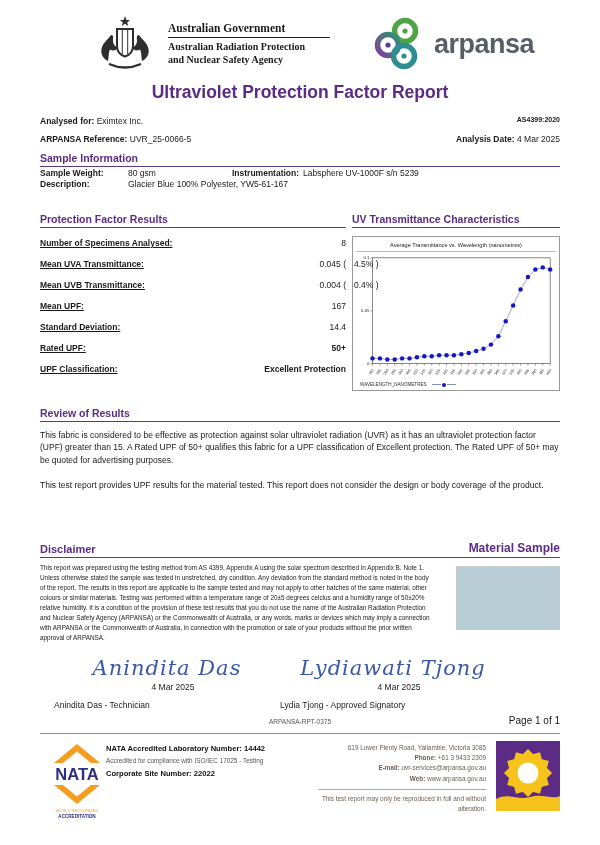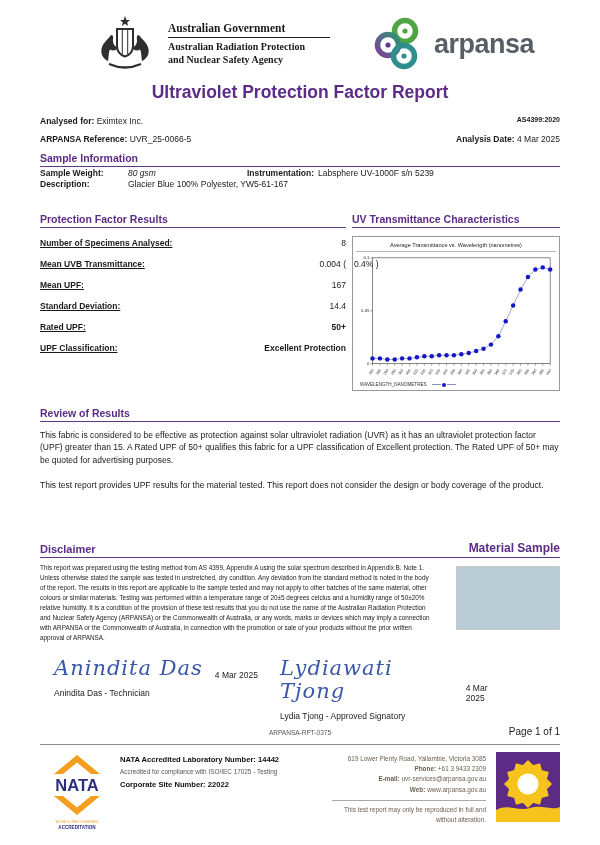--- a/index.html
+++ b/index.html
@@ -27,21 +27,21 @@
   .std { font-size:7px; font-weight:bold; }
 
   
   .sec-h { color:#5b2b85; font-weight:bold; font-size:10.5px; }
   .sec-rule { border-top:1px solid #5a3a86; margin-top:2px; }
 
   
   .samp { margin-top:6px; font-size:8.5px; }
   .samp-row { display:flex; margin-top:1px; }
   .samp-l1 { width:88px; font-weight:bold; }
-  .samp-v1 { width:119px;font-style:italic; }
+  .samp-v1 { width:104px; }
   .samp-l2 { font-weight:bold; margin-right:4px; }
 
   
   .cols { display:flex; margin-top:24px; }
   .col-left { width:312px; padding-right:6px; }
   .col-right { flex:1; }
   .pf-rows { margin-top:10px; font-size:8.5px; }
   .pf-row { display:flex; position:relative; margin-bottom:11px; }
   .pf-label { flex:1; font-weight:bold;text-decoration:underline; }
   .pf-value { width:118px; text-align:right; }
@@ -66,34 +66,34 @@
   .disc-sec { margin-top:50px; }
   .disc-heads { display:flex; justify-content:space-between; align-items:flex-end; }
   .disc-body { display:flex; margin-top:5px; }
   .disc-text { width:392px; font-size:6.4px; line-height:1.55; color:#222; }
   .swatch-wrap { flex:1; display:flex; justify-content:flex-end; padding-top:3px; }
   .swatch { width:104px; height:64px; border:1px solid #c9c9c9; }
 
   
   .sigs { display:flex; margin-top:14px; margin-left:14px; }
   .sig-block { width:226px; }
-  .sig-top { display:flex; align-items:flex-end; }
+  .sig-top { display:flex; align-items:center;flex-direction:column; }
   .sig-script { font-family:"DejaVu Serif", serif; font-style:italic; color:#3a57a8; font-size:21px; line-height:1.1; letter-spacing:1px; }
   .sig-date { font-size:8.5px; margin-left:12px; margin-top:2px; color:#222; }
   .sig-label { font-size:8.5px; margin-top:8px; color:#222; }
 
   
   .docid-row { position:relative; margin-top:8px; height:12px; }
   .docid { text-align:center; font-size:6.5px; color:#555; }
   .pageno { position:absolute; right:0; top:-3px; font-size:10px; }
 
   
   .footer { border-top:1px solid #8c8c8c; margin-top:3px; padding-top:7px; display:flex; align-items:flex-start; }
   .nata-logo { flex:0 0 auto; margin-left:8px; }
-  .nata-text { margin-left:14px; width:212px; padding-top:3px; }
+  .nata-text { margin-left:0; width:212px; padding-top:3px; }
   .nata-line1 { font-size:7.6px; font-weight:bold; color:#111; }
   .nata-line2 { font-size:6.4px; color:#555; margin-top:4px; }
   .nata-line3 { font-size:7.6px; font-weight:bold; color:#111; margin-top:5px; }
   .contact { flex:1; text-align:right; font-size:6.4px; color:#6b5e50; line-height:1.6; padding-top:2px; }
   .contact a { color:#6b5e50; text-decoration:none; }
   .contact-note { border-top:1px solid #aaa; margin-top:5px; padding-top:4px; font-size:6.4px; color:#6b5e50; }
   .sun-logo { flex:0 0 auto; margin-left:10px; }
 </style>
 </head>
 <body>
@@ -169,20 +169,25 @@
 
   <div class="cols">
     <div class="col-left">
       <div class="sec-h">Protection Factor Results</div>
       <div class="sec-rule"></div>
       <div class="pf-rows">
         <div class="pf-row">
           <span class="pf-label">Number of Specimens Analysed:</span>
           <span class="pf-value">8</span>
           <span class="pf-pct"></span>
+        </div>
+        <div class="pf-row">
+          <span class="pf-label">Mean UVA Transmittance:</span>
+          <span class="pf-value">0.045 (</span>
+          <span class="pf-pct">4.5% )</span>
         </div>
         <div class="pf-row">
           <span class="pf-label">Mean UVB Transmittance:</span>
           <span class="pf-value">0.004 (</span>
           <span class="pf-pct">0.4% )</span>
         </div>
         <div class="pf-row">
           <span class="pf-label">Mean UPF:</span>
           <span class="pf-value">167</span>
           <span class="pf-pct"></span>

